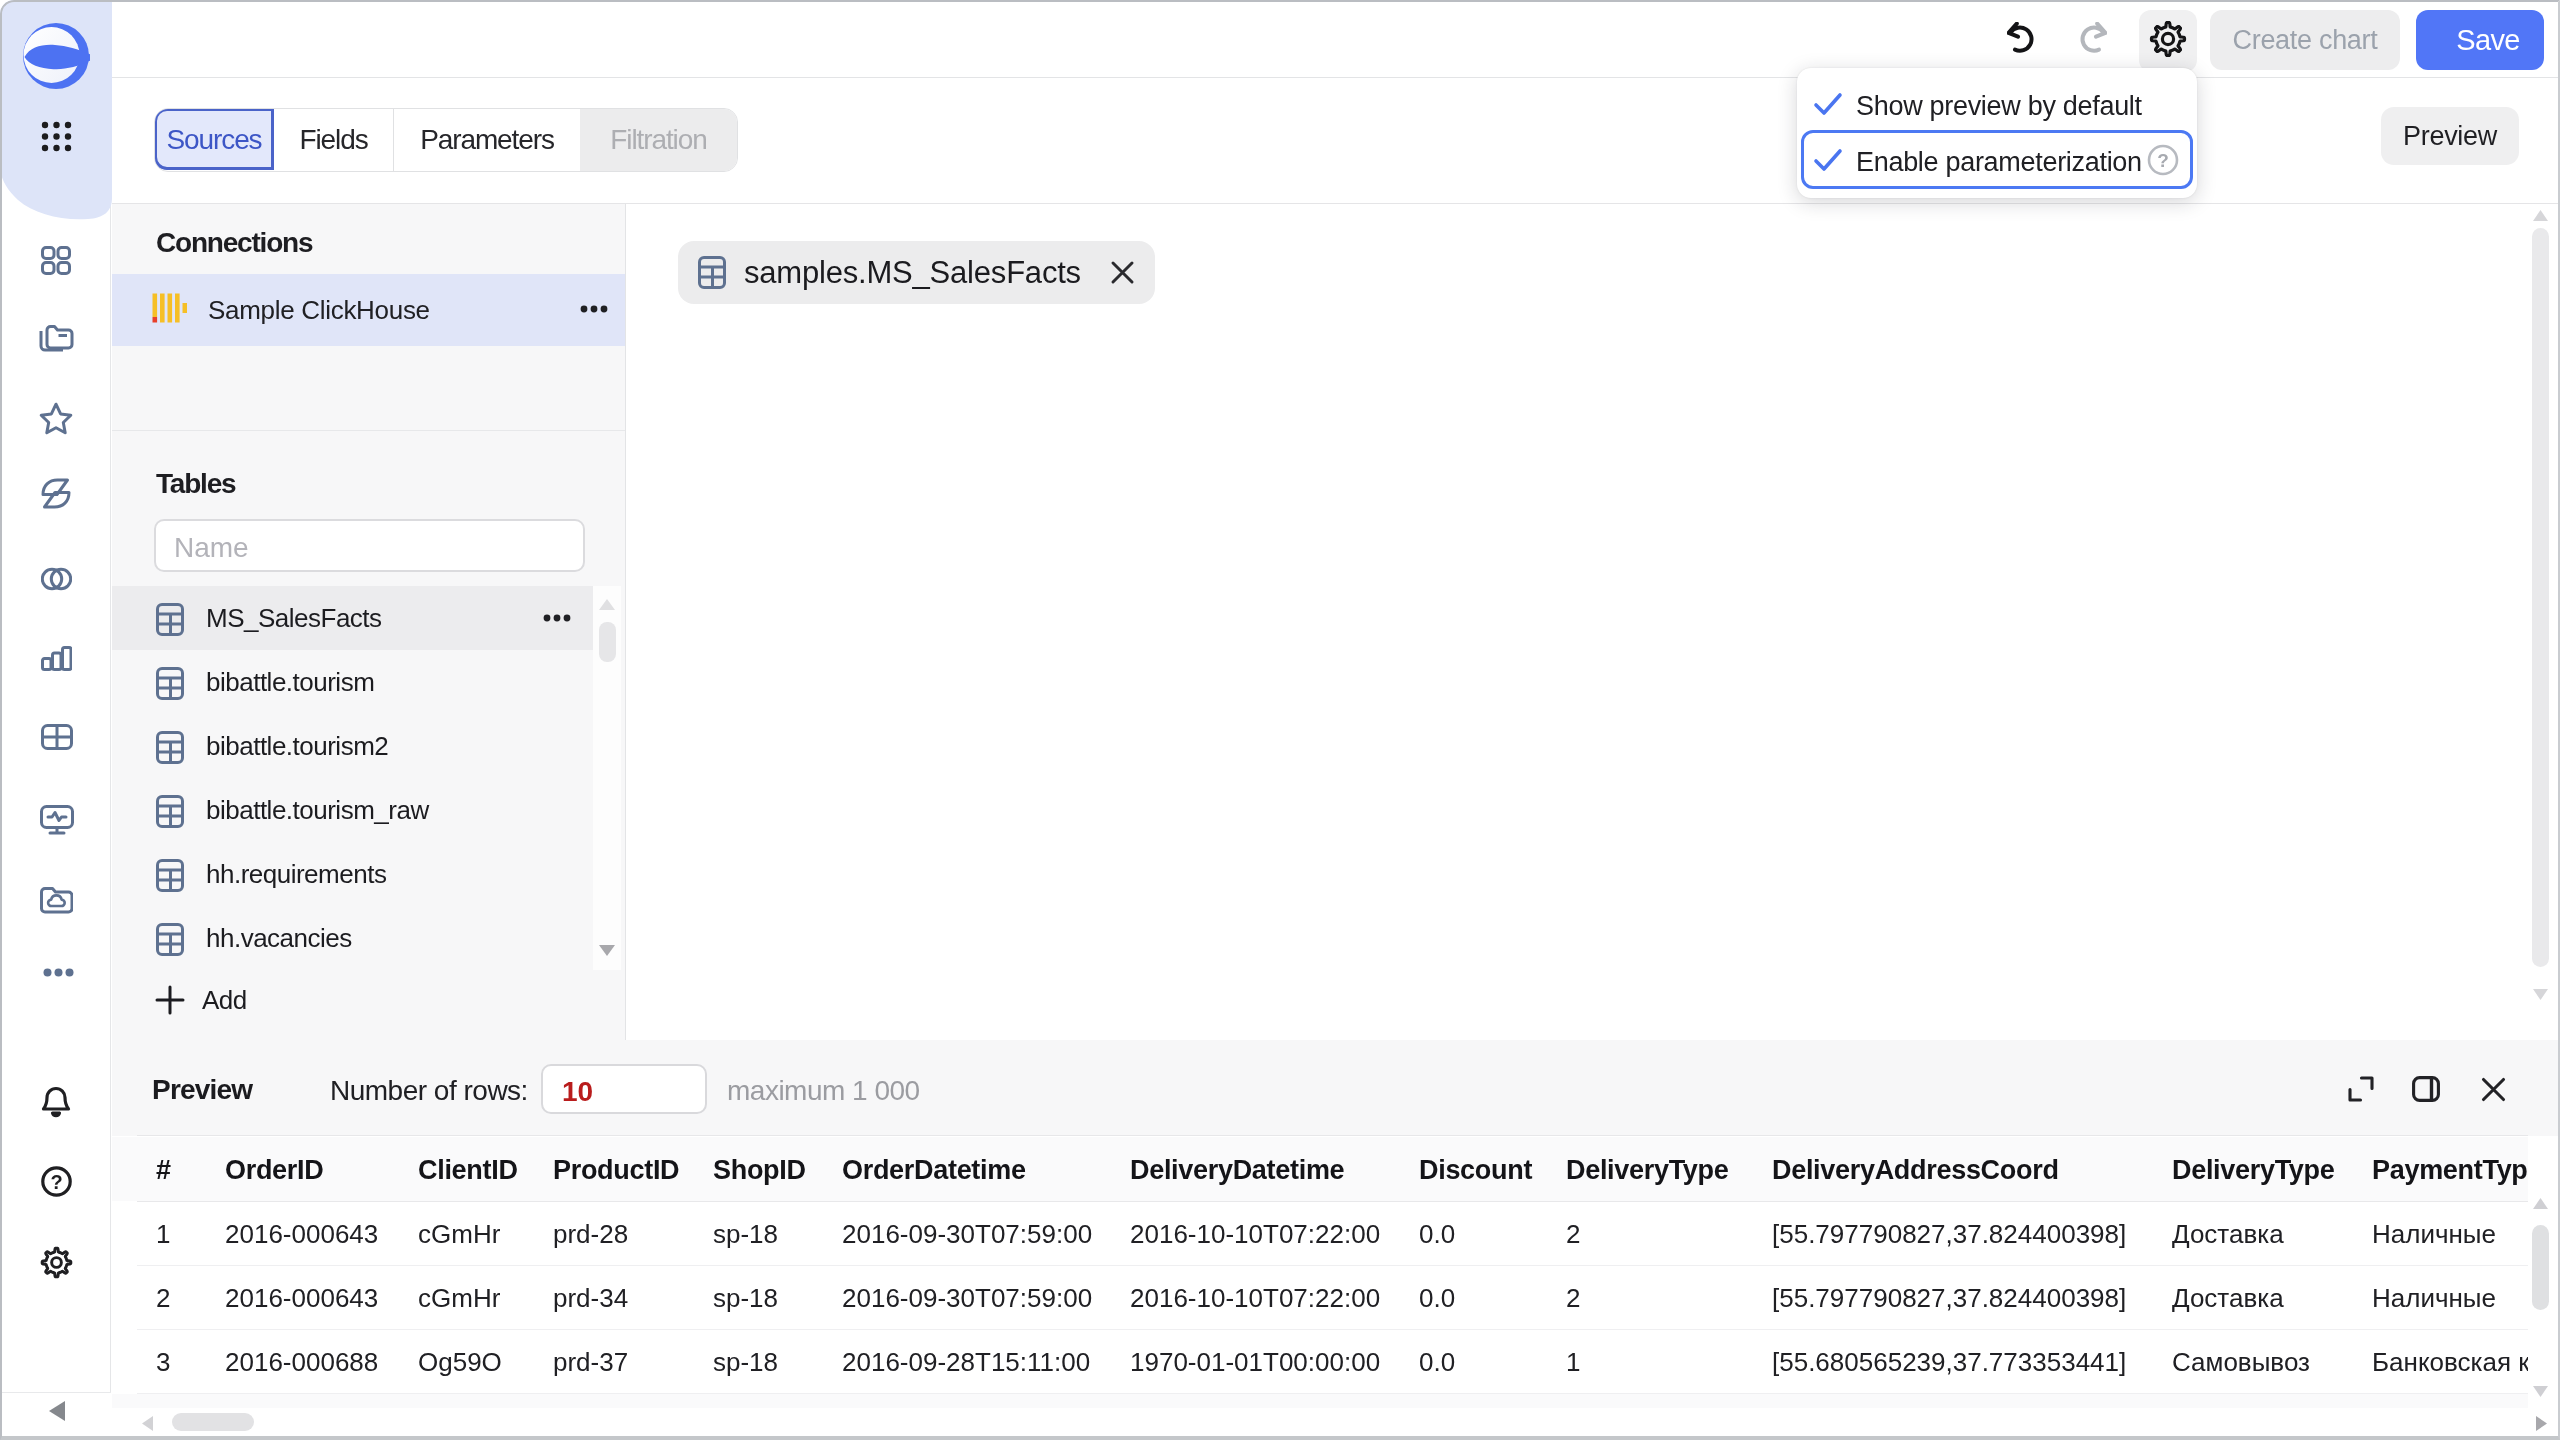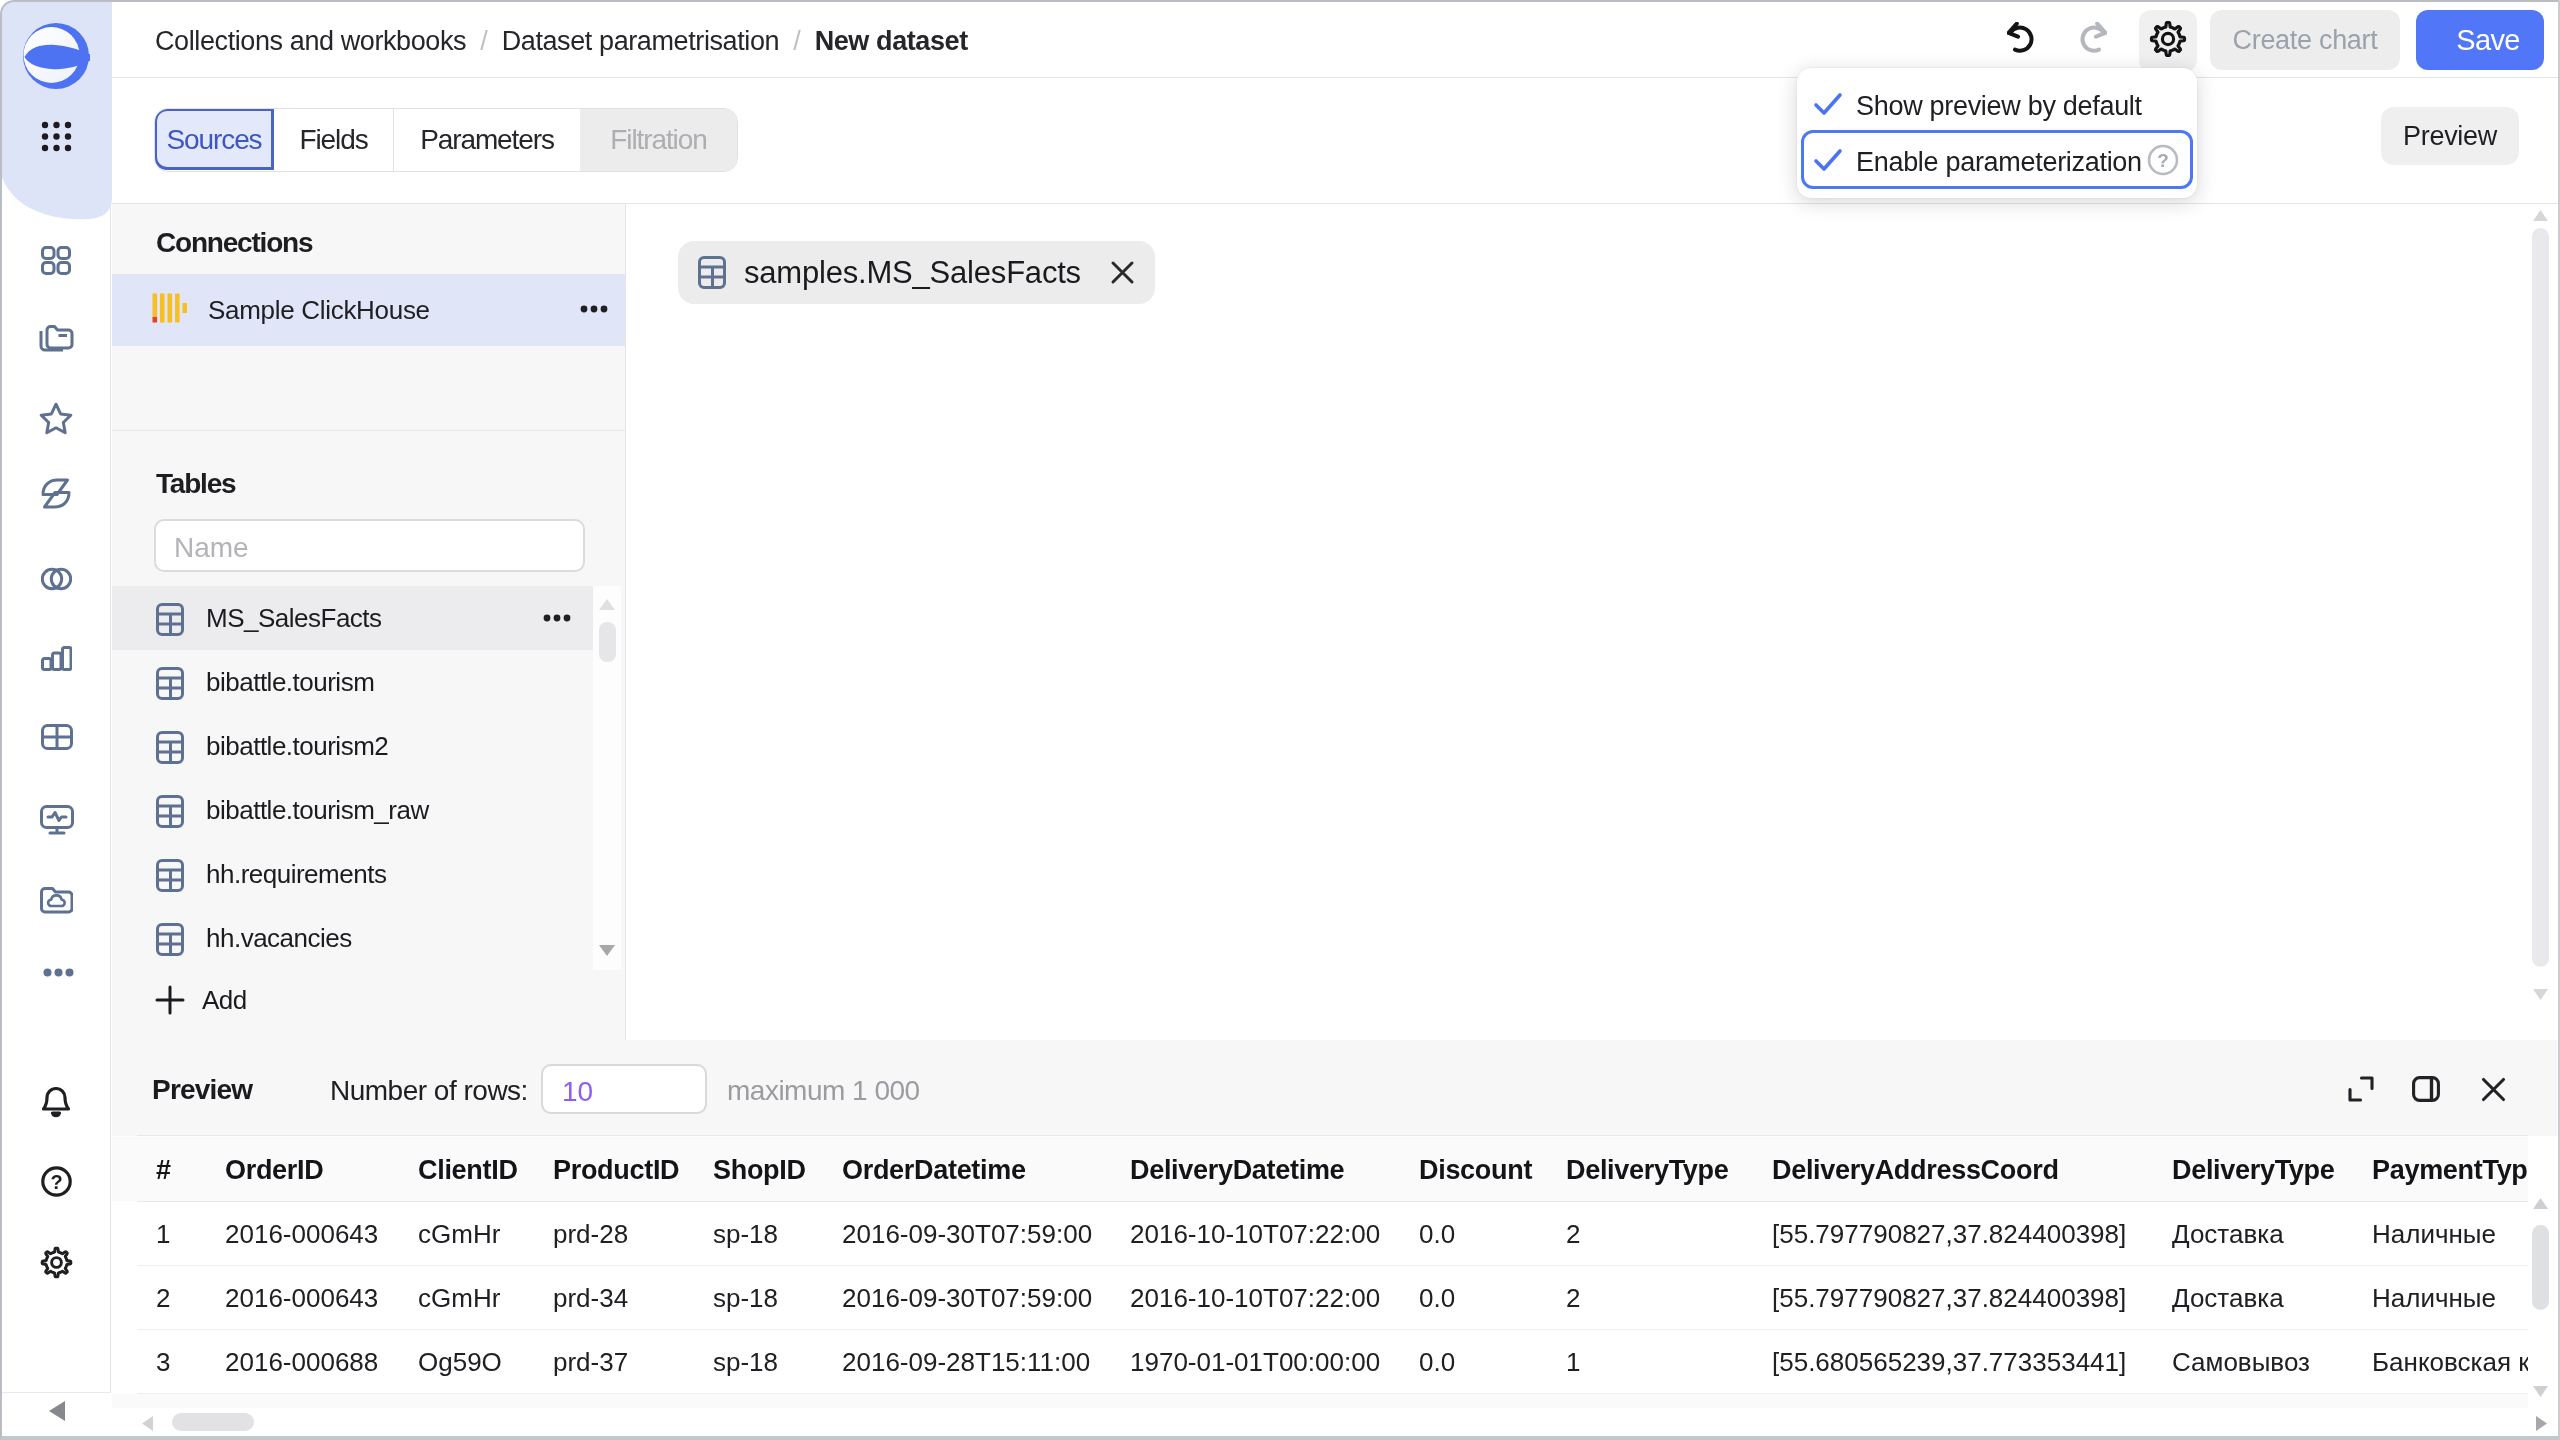--- a/index.html
+++ b/index.html
@@ -104,23 +104,20 @@
       <path id="gearp" d="M16.6 7.1 L16.9 6.7 L17.0 5.4 L17.2 3.9 L17.5 2.9 L17.9 2.6 L18.4 2.5 L18.8 2.5 L19.2 2.5 L19.6 2.5 L20.1 2.6 L20.5 2.9 L20.8 3.9 L21.0 5.4 L21.1 6.7 L21.4 7.1 L21.7 7.2 L22.0 7.3 L22.3 7.4 L22.6 7.4 L22.9 7.5 L23.2 7.6 L23.5 7.8 L23.8 7.9 L24.1 8.0 L24.4 8.1 L24.6 8.3 L24.9 8.4 L25.2 8.6 L25.5 8.8 L25.7 8.9 L26.2 8.8 L27.2 8.0 L28.4 7.1 L29.3 6.6 L29.9 6.6 L30.2 6.9 L30.5 7.2 L30.8 7.5 L31.1 7.8 L31.4 8.1 L31.4 8.7 L30.9 9.6 L30.0 10.8 L29.2 11.8 L29.1 12.3 L29.2 12.5 L29.4 12.8 L29.6 13.1 L29.7 13.4 L29.9 13.6 L30.0 13.9 L30.1 14.2 L30.2 14.5 L30.4 14.8 L30.5 15.1 L30.6 15.4 L30.6 15.7 L30.7 16.0 L30.8 16.3 L30.9 16.6 L31.3 16.9 L32.6 17.0 L34.1 17.2 L35.1 17.5 L35.4 17.9 L35.5 18.4 L35.5 18.8 L35.5 19.2 L35.5 19.6 L35.4 20.1 L35.1 20.5 L34.1 20.8 L32.6 21.0 L31.3 21.1 L30.9 21.4 L30.8 21.7 L30.7 22.0 L30.6 22.3 L30.6 22.6 L30.5 22.9 L30.4 23.2 L30.2 23.5 L30.1 23.8 L30.0 24.1 L29.9 24.4 L29.7 24.6 L29.6 24.9 L29.4 25.2 L29.2 25.5 L29.1 25.7 L29.2 26.2 L30.0 27.2 L30.9 28.4 L31.4 29.3 L31.4 29.9 L31.1 30.2 L30.8 30.5 L30.5 30.8 L30.2 31.1 L29.9 31.4 L29.3 31.4 L28.4 30.9 L27.2 30.0 L26.2 29.2 L25.7 29.1 L25.5 29.2 L25.2 29.4 L24.9 29.6 L24.6 29.7 L24.4 29.9 L24.1 30.0 L23.8 30.1 L23.5 30.2 L23.2 30.4 L22.9 30.5 L22.6 30.6 L22.3 30.6 L22.0 30.7 L21.7 30.8 L21.4 30.9 L21.1 31.3 L21.0 32.6 L20.8 34.1 L20.5 35.1 L20.1 35.4 L19.6 35.5 L19.2 35.5 L18.8 35.5 L18.4 35.5 L17.9 35.4 L17.5 35.1 L17.2 34.1 L17.0 32.6 L16.9 31.3 L16.6 30.9 L16.3 30.8 L16.0 30.7 L15.7 30.6 L15.4 30.6 L15.1 30.5 L14.8 30.4 L14.5 30.2 L14.2 30.1 L13.9 30.0 L13.6 29.9 L13.4 29.7 L13.1 29.6 L12.8 29.4 L12.5 29.2 L12.3 29.1 L11.8 29.2 L10.8 30.0 L9.6 30.9 L8.7 31.4 L8.1 31.4 L7.8 31.1 L7.5 30.8 L7.2 30.5 L6.9 30.2 L6.6 29.9 L6.6 29.3 L7.1 28.4 L8.0 27.2 L8.8 26.2 L8.9 25.7 L8.8 25.5 L8.6 25.2 L8.4 24.9 L8.3 24.6 L8.1 24.4 L8.0 24.1 L7.9 23.8 L7.8 23.5 L7.6 23.2 L7.5 22.9 L7.4 22.6 L7.4 22.3 L7.3 22.0 L7.2 21.7 L7.1 21.4 L6.7 21.1 L5.4 21.0 L3.9 20.8 L2.9 20.5 L2.6 20.1 L2.5 19.6 L2.5 19.2 L2.5 18.8 L2.5 18.4 L2.6 17.9 L2.9 17.5 L3.9 17.2 L5.4 17.0 L6.7 16.9 L7.1 16.6 L7.2 16.3 L7.3 16.0 L7.4 15.7 L7.4 15.4 L7.5 15.1 L7.6 14.8 L7.8 14.5 L7.9 14.2 L8.0 13.9 L8.1 13.6 L8.3 13.4 L8.4 13.1 L8.6 12.8 L8.8 12.5 L8.9 12.3 L8.8 11.8 L8.0 10.8 L7.1 9.6 L6.6 8.7 L6.6 8.1 L6.9 7.8 L7.2 7.5 L7.5 7.2 L7.8 6.9 L8.1 6.6 L8.7 6.6 L9.6 7.1 L10.8 8.0 L11.8 8.8 L12.3 8.9 L12.5 8.8 L12.8 8.6 L13.1 8.4 L13.4 8.3 L13.6 8.1 L13.9 8.0 L14.2 7.9 L14.5 7.8 L14.8 7.6 L15.1 7.5 L15.4 7.4 L15.7 7.4 L16.0 7.3 L16.3 7.2 L16.6 7.1 Z M19 13.4 A5.6 5.6 0 1 0 19 24.6 A5.6 5.6 0 1 0 19 13.4 Z"></path>
     </defs>
   </svg>
 
   <div class="abs" style="left:0;top:1392px;width:111px;height:44px;border-top:1px solid #e8e9eb;background:#fff;"></div>
   <svg class="abs" style="left:47px;top:1400px;" width="19" height="22" viewBox="0 0 19 22">
     <path d="M18 1 L2 11 L18 21 Z" fill="#85888d"></path>
   </svg>
 
   <div class="abs" style="left:112px;top:0;width:2448px;height:78px;background:#fff;border-bottom:1px solid #e3e4e6;"></div>
-  <div class="abs txt" style="left:155px;top:26px;font-size:27px;letter-spacing:-0.4px;color:#26262a;">
-    Collections and workbooks<span style="color:#c0c0c4;">&nbsp;&nbsp;/&nbsp;&nbsp;</span>Dataset parametrisation<span style="color:#c0c0c4;">&nbsp;&nbsp;/&nbsp;&nbsp;</span><b>New dataset</b>
-  </div>
 
   <svg class="abs" style="left:2007px;top:22px;" width="30" height="34" viewBox="0 0 30 34" fill="none" stroke="#141416" stroke-width="4" stroke-linecap="round" stroke-linejoin="round">
     <path d="M9.8 1.6 L1.6 10.9 L11 14.7"></path>
     <path d="M3.6 10.2 A11.6 11.6 0 1 1 8.0 27.6"></path>
   </svg>
 
   <svg class="abs" style="left:2077px;top:22px;" width="30" height="34" viewBox="0 0 30 34" fill="none" stroke="#b4b7bc" stroke-width="4" stroke-linecap="round" stroke-linejoin="round">
     <path d="M20.2 1.6 L28.4 10.9 L19 14.7"></path>
     <path d="M26.4 10.2 A11.6 11.6 0 1 0 22.0 27.6"></path>
   </svg>
@@ -236,21 +233,21 @@
   <div class="abs" style="left:2532px;top:228px;width:17px;height:739px;background:#e9e9eb;border-radius:9px;"></div>
   <svg class="abs" style="left:2532px;top:988px;" width="17" height="13" viewBox="0 0 17 13">
       <path d="M8.5 12 L16 1 H1 Z" fill="#d6d6d9"></path>
     </svg>
 
   <div class="abs" style="left:112px;top:1040px;width:2446px;height:96px;background:#f7f7f8;"></div>
   <div class="abs" style="left:112px;top:1136px;width:2446px;height:300px;background:#fff;"></div>
   <div class="abs txt" style="left:152px;top:1074px;font-size:28px;font-weight:700;letter-spacing:-0.8px;color:#1b1b1f;">Preview</div>
   <div class="abs txt" style="left:330px;top:1075px;font-size:28px;letter-spacing:-0.5px;color:#202024;">Number of rows:</div>
   <div class="abs" style="left:541px;top:1064px;width:166px;height:50px;background:#fff;border:2px solid #d9d9dc;border-radius:10px;"></div>
-  <div class="abs txt" style="left:562px;top:1076px;font-size:28px;color:#8b5cf6;">10</div>
+  <div class="abs txt" style="left:562px;top:1076px;font-size:28px;color:#b91c1c;font-weight:bold;">10</div>
   <div class="abs txt" style="left:727px;top:1075px;font-size:28px;letter-spacing:-0.5px;color:#9b9ca1;">maximum 1 000</div>
   <svg class="abs" style="left:2348px;top:1076px;" width="26" height="26" viewBox="0 0 26 26" fill="none" stroke="#222226" stroke-width="3.1" stroke-linecap="round" stroke-linejoin="round">
     <path d="M13.5 2 H24 V12.5 M2 13.5 V24 H12.5"></path>
   </svg>
   <svg class="abs" style="left:2412px;top:1076px;" width="28" height="26" viewBox="0 0 28 26" fill="none" stroke="#222226" stroke-width="3.1">
     <rect x="1.6" y="1.6" width="24.8" height="22.8" rx="6"></rect>
       <path d="M19.5 2 V24" stroke-width="3.4"></path>
   </svg>
   <svg class="abs" style="left:2481px;top:1077px;" width="25" height="25" viewBox="0 0 25 25" fill="none" stroke="#222226" stroke-width="3.1" stroke-linecap="round">
     <path d="M2.5 2.5 L22.5 22.5 M22.5 2.5 L2.5 22.5"></path>

